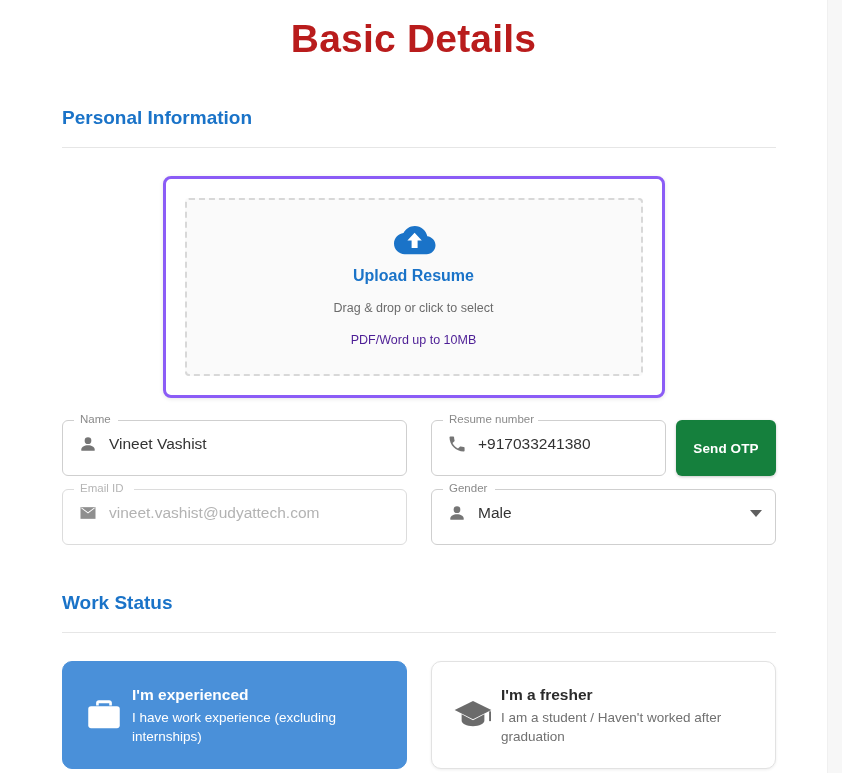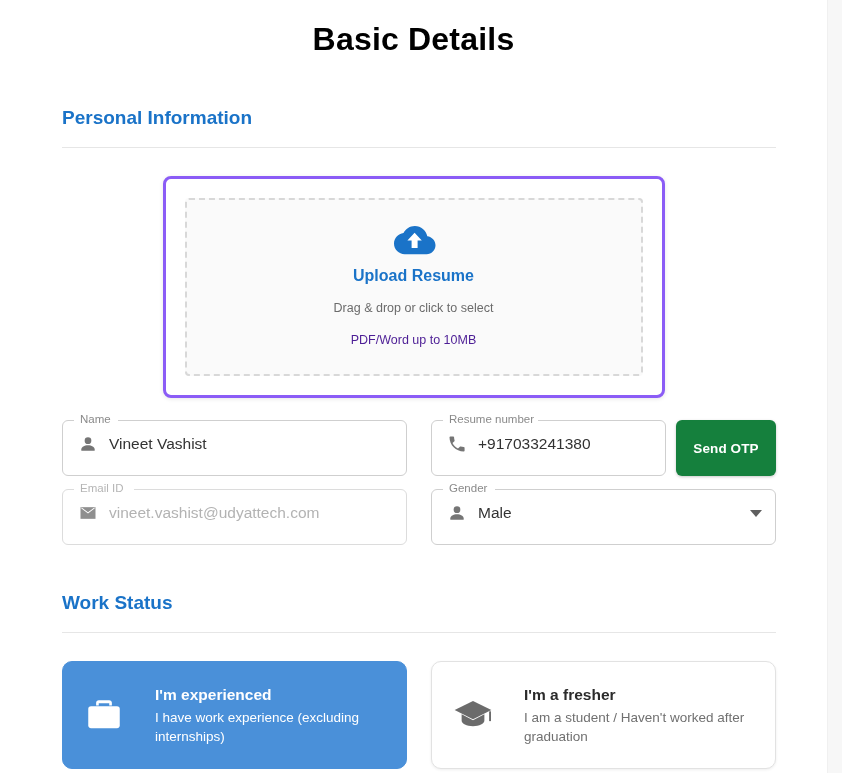--- a/index.html
+++ b/index.html
@@ -37,22 +37,22 @@
     border-left: 1px solid #f0f0f0;
   }
 
   .page {
     padding: 0;
   }
 
   
   .page-title {
     text-align: center;
-    color: #000000;
-    font-size: 32px;
+    color: #b91c1c;
+    font-size: 39px;
     font-weight: bold;
     letter-spacing: .2px;
     margin: 18px 0 0 0;
     padding: 0;
     line-height: 42px;
   }
 
   
   .section {
     margin: 0 62px;
@@ -216,21 +216,21 @@
   
   .status-grid {
     margin: 28px 62px 0 62px;
     display: grid;
     grid-template-columns: 345px 345px;
     column-gap: 24px;
   }
   .status-card {
     display: flex;
     align-items: center;
-    gap: 30px;
+    gap: 7px;
     padding: 20px 18px 20px 20px;
     border-radius: 10px;
     min-height: 108px;
     cursor: pointer;
   }
   .status-card.selected {
     background: #4a90d9;
     border: 1px solid #4a90d9;
   }
   .status-card.unselected {

